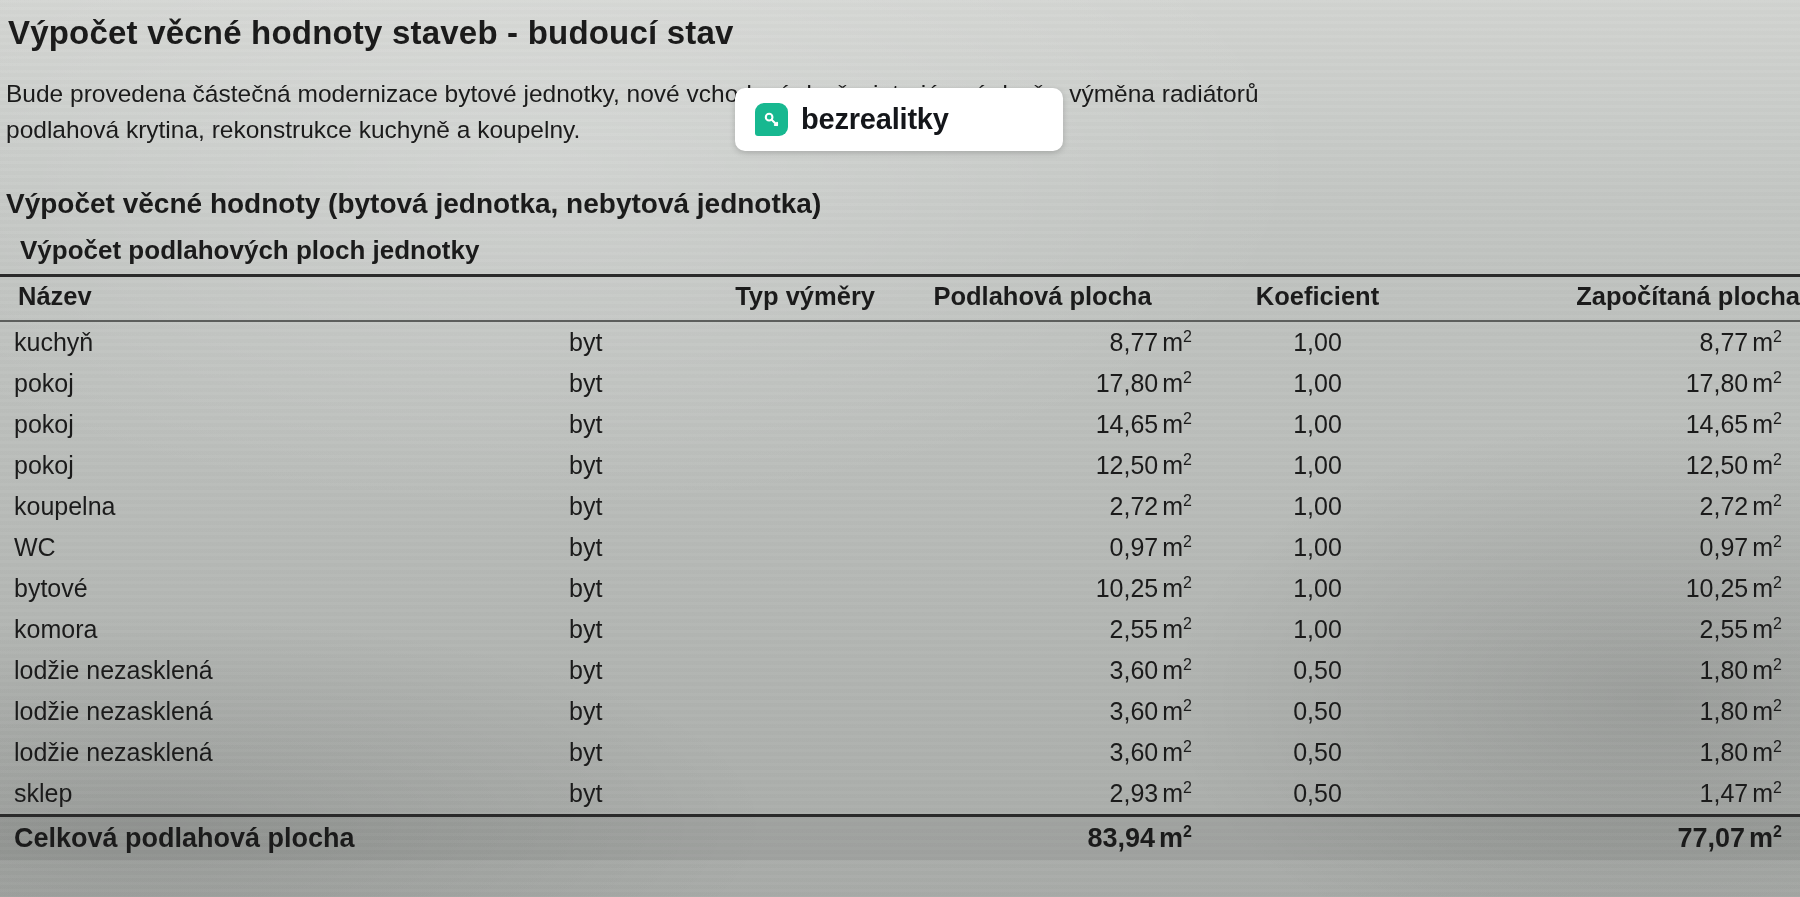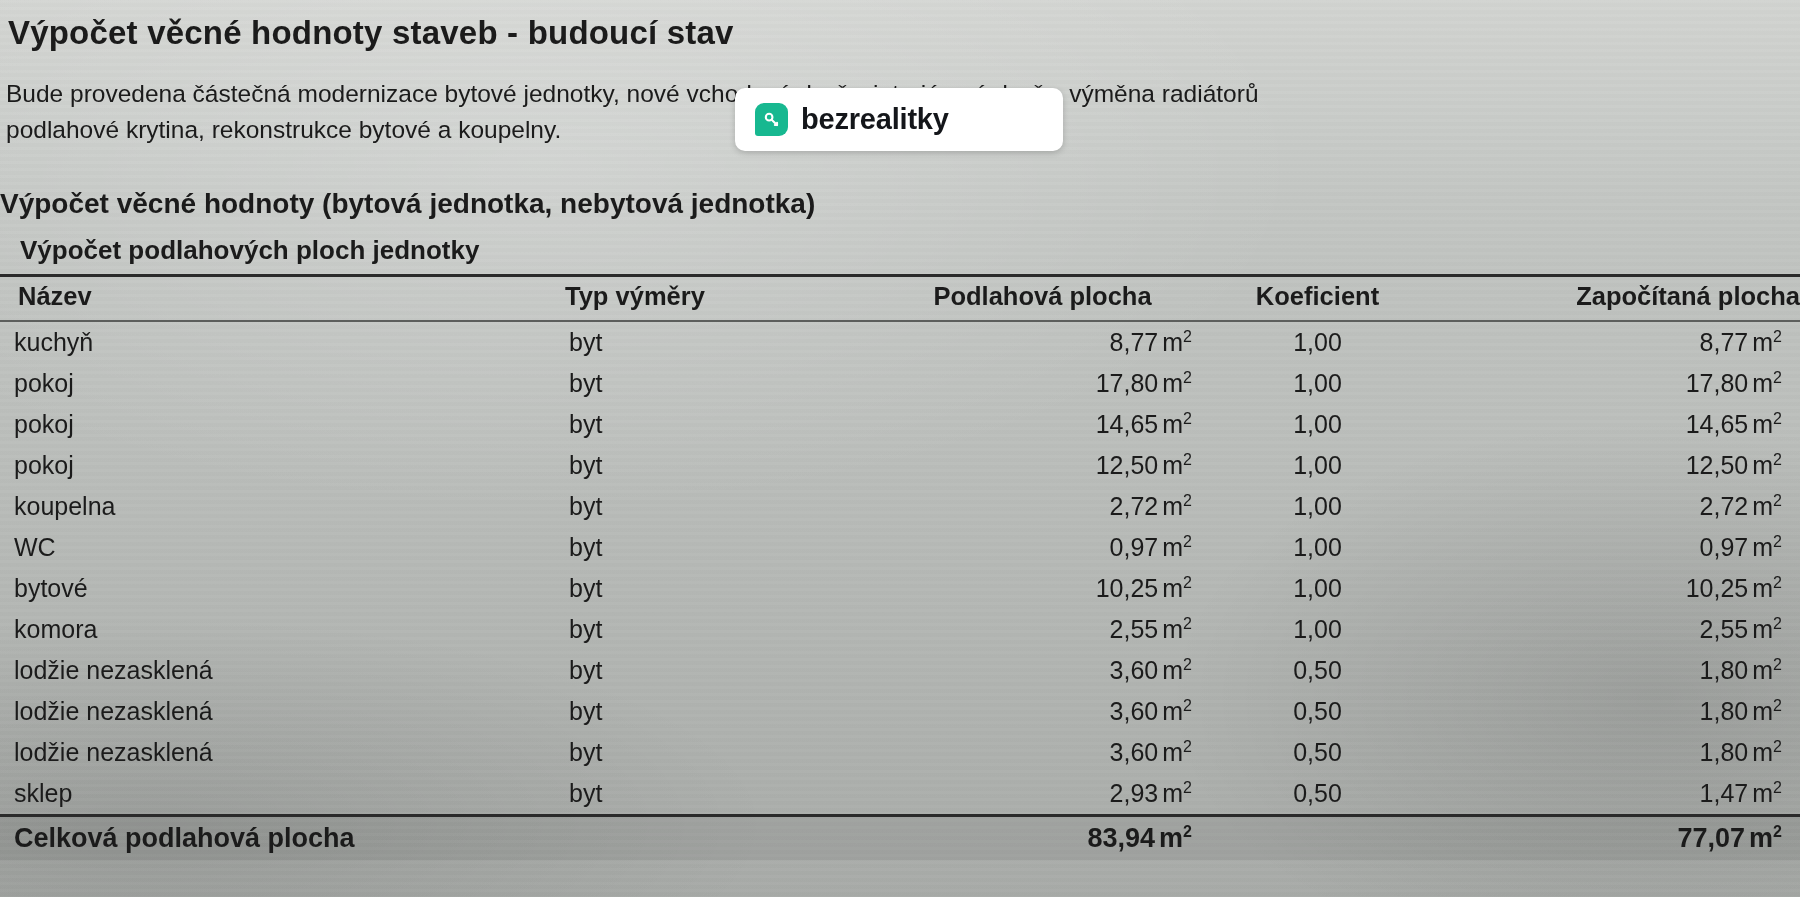--- a/index.html
+++ b/index.html
@@ -90,21 +90,21 @@
     display: block;
     white-space: nowrap;
   }
   .intro .l1 {
     display: flex;
     justify-content: space-between;
     width: 1792px;
   }
   .h2 {
     position: absolute;
-    left: 0;
+    left: 6px;
     top: 188px;
     font-size: 28px;
     font-weight: bold;
     white-space: nowrap;
   }
   .h3 {
     position: absolute;
     left: 20px;
     top: 235px;
     font-size: 26px;
@@ -176,21 +176,21 @@
   col.c-name  { width: 555px; }
   col.c-type  { width: 320px; }
   col.c-area  { width: 335px; }
   col.c-coef  { width: 215px; }
   col.c-count { width: 375px; }
 
   .ta-left   { text-align: left;  padding-left: 14px !important; }
   .ta-right  { text-align: right; padding-right: 18px !important; }
   .ta-center { text-align: center; }
   .hdr-name  { text-align: left;  padding-left: 18px !important; }
-  .hdr-type  { text-align: left;  padding-left: 10px !important; }
+  .hdr-type  { text-align: right;  padding-left: 10px !important; }
   .hdr-area  { text-align: center; }
   .hdr-coef  { }
   .hdr-count { text-align: right; }
 
   sup.m2 { font-size: 16px; vertical-align: super; line-height: 0; }
   .unit { margin-left: 4px; }
 
   
   tr.total-row td {
     font-weight: bold;
@@ -205,21 +205,21 @@
 
 <div id="page">
   <div id="content">
 
     <div class="h1">Výpočet věcné hodnoty staveb - budoucí stav</div>
 
     <div class="intro">
       <span class="line l1">
         <span>Bude provedena částečná modernizace bytové jednotky, nové vchodové dveře, interiérové dveře, výměna radiátorů</span>
       </span>
-      <span class="line">podlahové krytina, rekonstrukce bytové a koupelny.</span>
+      <span class="line">podlahová krytina, rekonstrukce kuchyně a koupelny.</span>
     </div>
 
     <div class="h2">Výpočet věcné hodnoty (bytová jednotka, nebytová jednotka)</div>
     <div class="h3">Výpočet podlahových ploch jednotky</div>
 
     <div id="watermark">
       <span class="mark">
         <svg width="19" height="19" viewBox="0 0 24 24" fill="none" stroke="#ffffff" stroke-width="2.6" stroke-linecap="round" stroke-linejoin="round">
           <circle cx="9" cy="9" r="4.2"></circle>
           <path d="M12.2 12.2 L19 19"></path>

